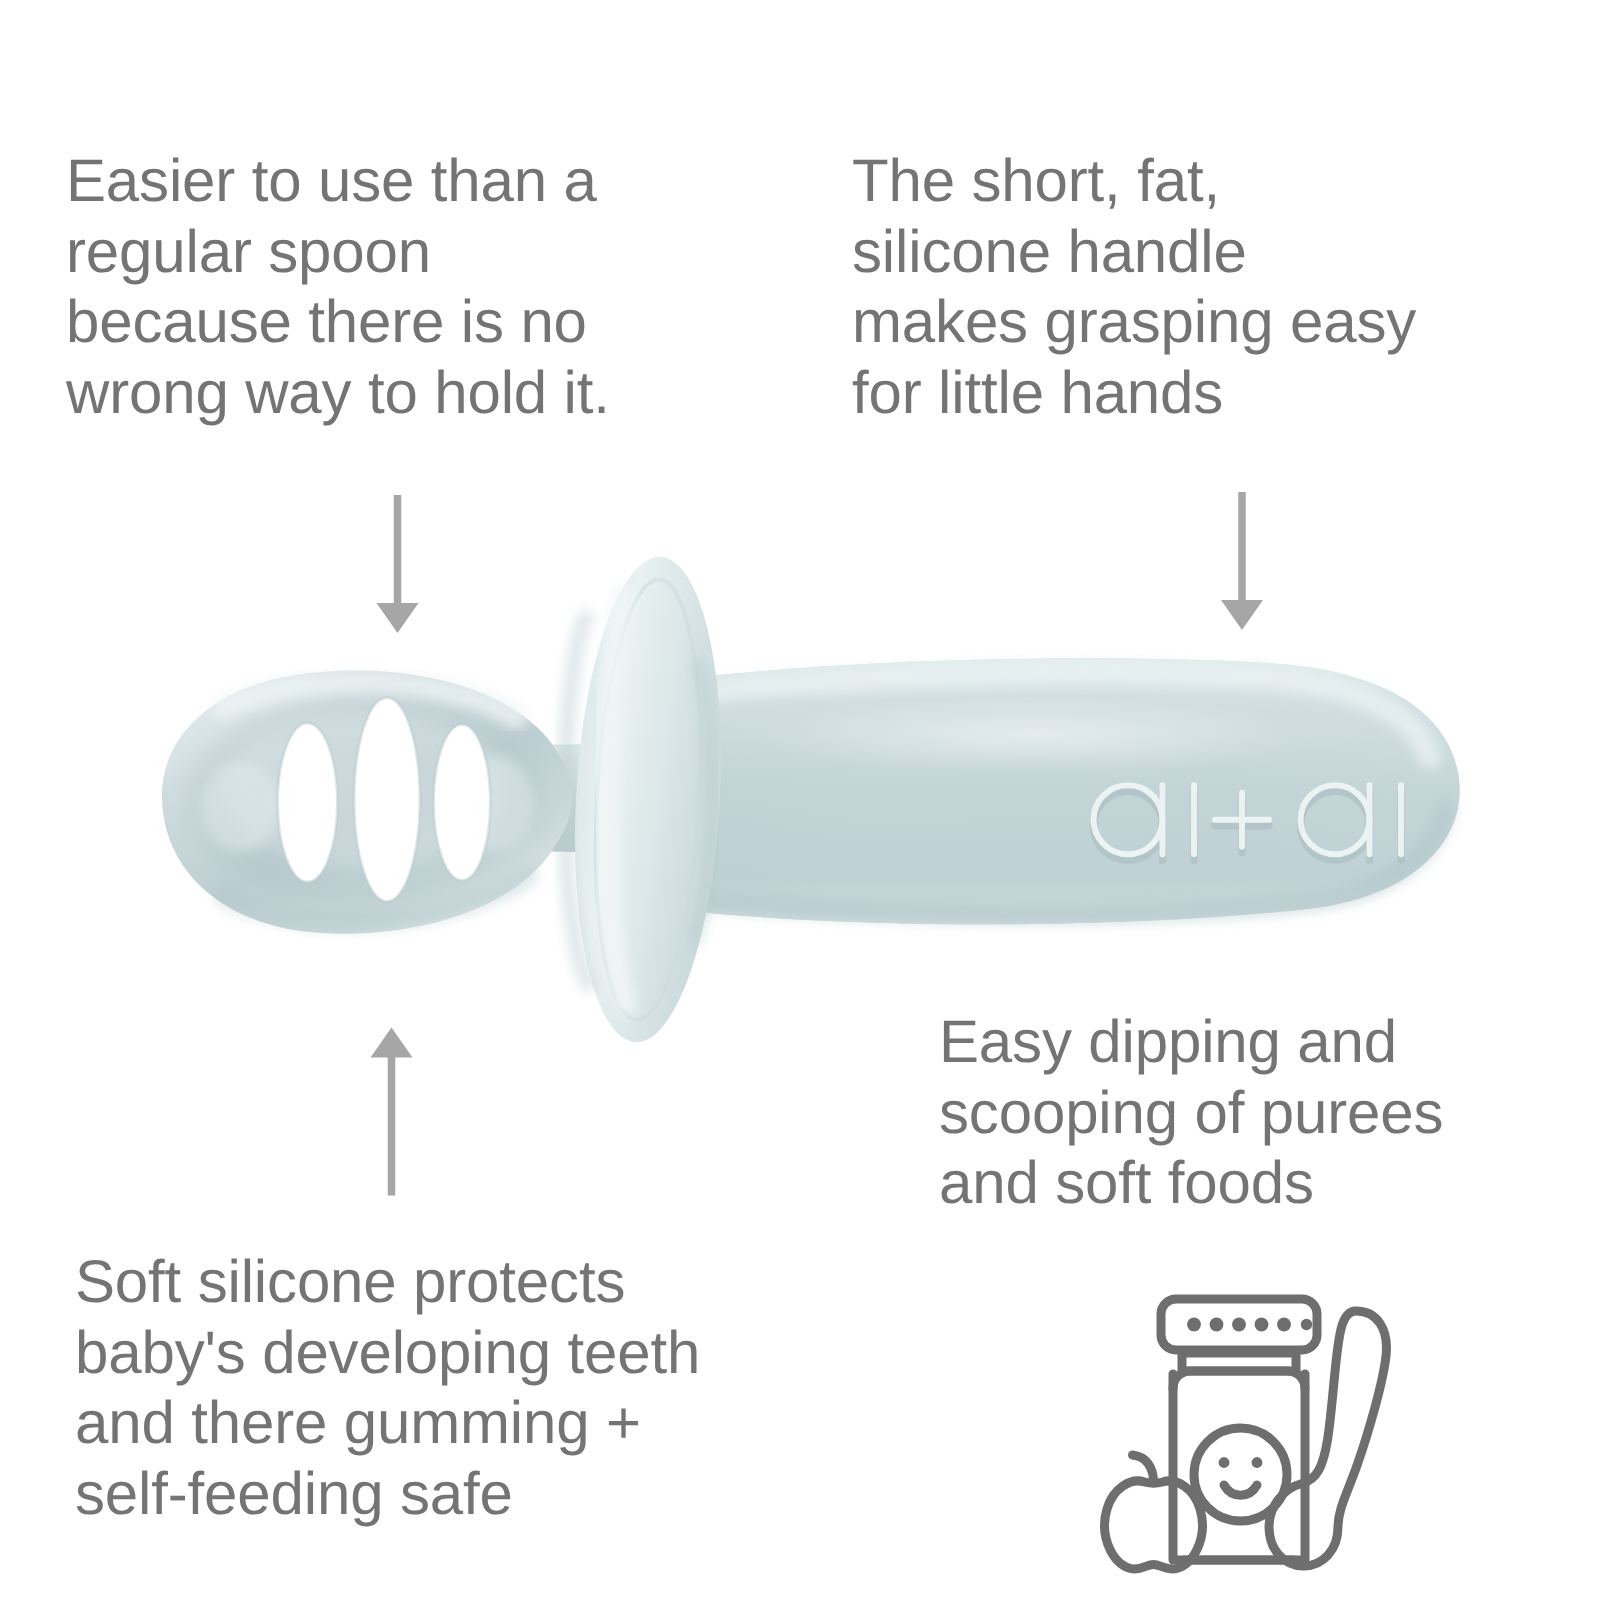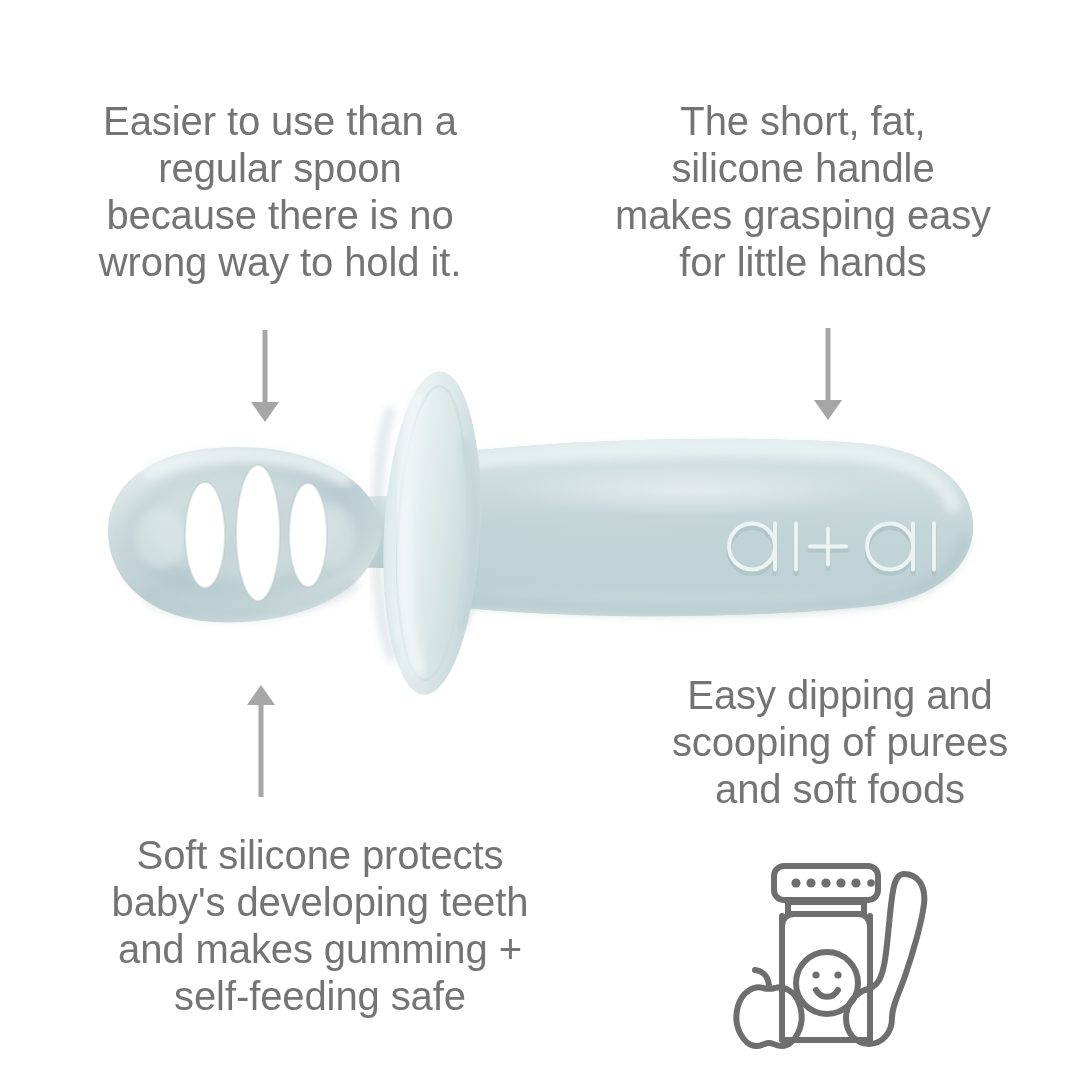--- a/index.html
+++ b/index.html
@@ -13,21 +13,20 @@
   }
   #stage{ position:absolute; inset:0; background:#ffffff; }
 
   
   .caption{
     position:absolute;
     color:#747474;
     font-size:40px;
     line-height:47px;
     font-weight:400;
-    text-align:center;
     letter-spacing:-0.1px;
     white-space:pre-line;
   }
   #cap-tl{ left:44px;  top:98px;  width:472px; }
   #cap-tr{ left:568px; top:98px;  width:470px; }
   #cap-mr{ left:626px; top:672px; width:428px; }
   #cap-bl{ left:50px;  top:832px; width:540px; }
 
   
   .arrow{ position:absolute; }
@@ -70,21 +69,21 @@
 silicone handle
 makes grasping easy
 for little hands</div>
 
   <div class="caption" id="cap-mr">Easy dipping and
 scooping of purees
 and soft foods</div>
 
   <div class="caption" id="cap-bl">Soft silicone protects
 baby's developing teeth
-and makes gumming +
+and there gumming +
 self-feeding safe</div>
 
   <div class="arrow down" id="arrow-tl">
     <div class="shaft"></div>
     <div class="head"></div>
   </div>
 
   <div class="arrow down" id="arrow-tr">
     <div class="shaft"></div>
     <div class="head"></div>

